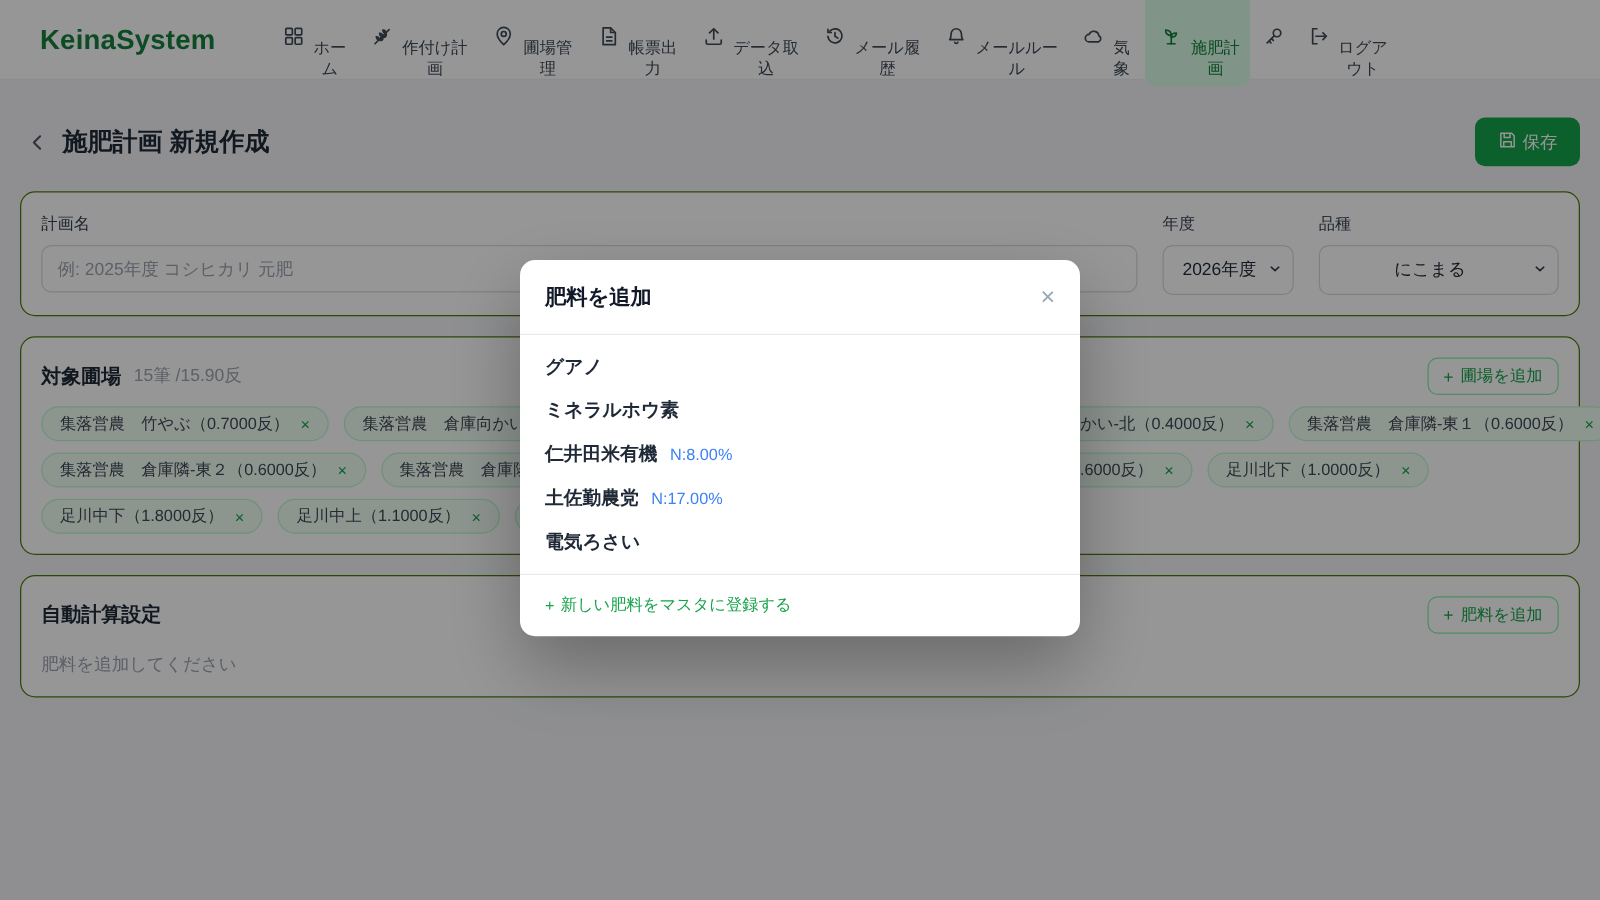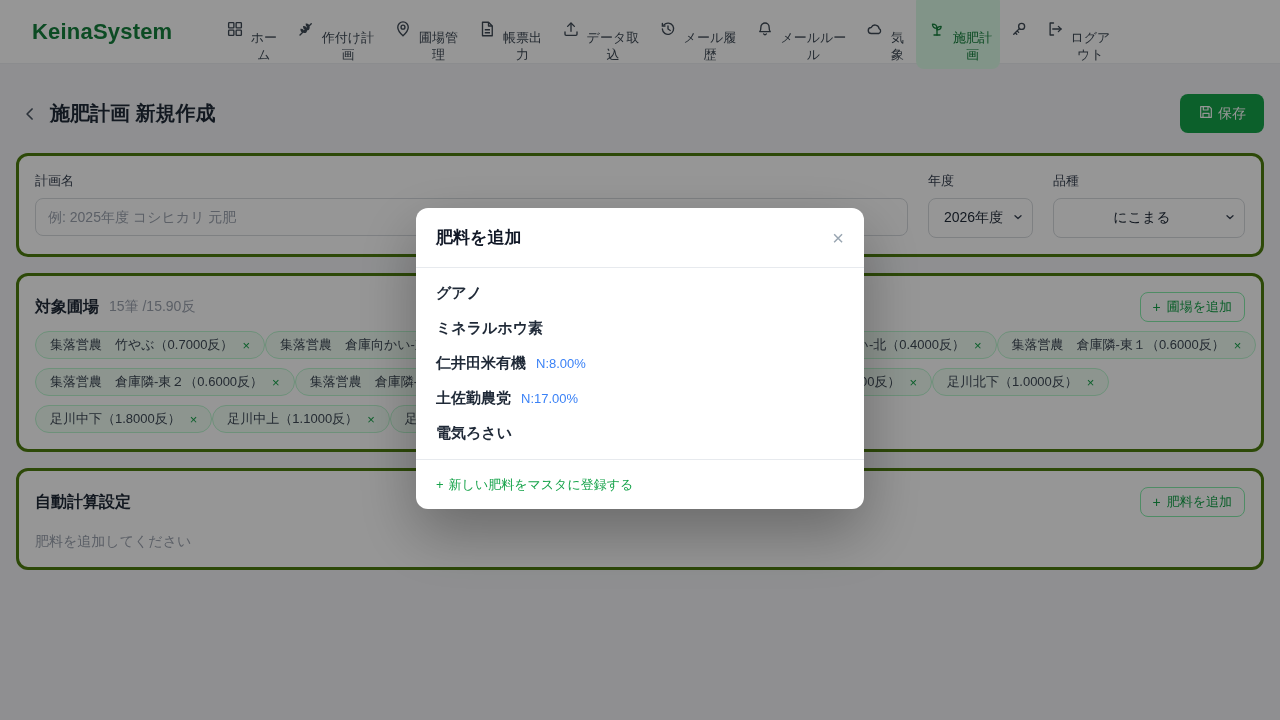--- a/index.html
+++ b/index.html
@@ -40,21 +40,21 @@
   .save-btn {
     display: flex; align-items: center; gap: 4px;
     background: #16a34a; color: #ffffff;
     border: none; border-radius: 8px;
     padding: 10px 18px; font-size: 14px; cursor: pointer;
     font-family: inherit;
   }
 
   
   .card {
-    background: #ffffff; border: 3px solid #4d7c0f; border-radius: 12px;
+    background: #ffffff; border: 1px solid #4d7c0f; border-radius: 12px;
     margin: 0 16px 16px 16px; padding: 16px;
   }
   .field-label { font-size: 13px; color: #374151; margin-bottom: 8px; display: block; }
   .form-row { display: flex; gap: 20px; }
   .form-col-name { flex: 1; }
   .text-input {
     width: 100%; border: 1px solid #d6dade; border-radius: 8px;
     padding: 10px 12px; font-size: 14px; font-family: inherit; color: #1f2937;
     background: #ffffff; outline: none;
   }
@@ -72,21 +72,21 @@
   .card-title { font-size: 16px; font-weight: 700; color: #1f2937; text-align: right; }
   .card-sub { font-size: 14px; color: #9ca3af; margin-left: 10px; }
   .outline-btn {
     display: flex; align-items: center; gap: 6px;
     background: #ffffff; color: #16a34a;
     border: 1px solid #86efac; border-radius: 8px;
     padding: 5px 12px; font-size: 13px; cursor: pointer; font-family: inherit;
   }
   .outline-btn .plus { font-size: 14px; }
 
-  .chip-row { display: flex; align-items: center; margin-top: 9px; }
+  .chip-row { display: flex; align-items: center; gap: 12px; margin-top: 9px; }
   .chip-row:first-of-type { margin-top: 14px; }
   .chip {
     display: flex; align-items: center; gap: 9px;
     background: #f0fdf4; border: 1px solid #bbf7d0; border-radius: 999px;
     padding: 4px 14px; font-size: 13px; color: #3f4a56; white-space: nowrap;
     flex: 0 0 auto;
   }
   .chip .chip-x { color: #16a34a; cursor: pointer; font-size: 13px; }
   .hint-text { font-size: 14px; color: #9ca3af; margin-top: 16px; }
 

